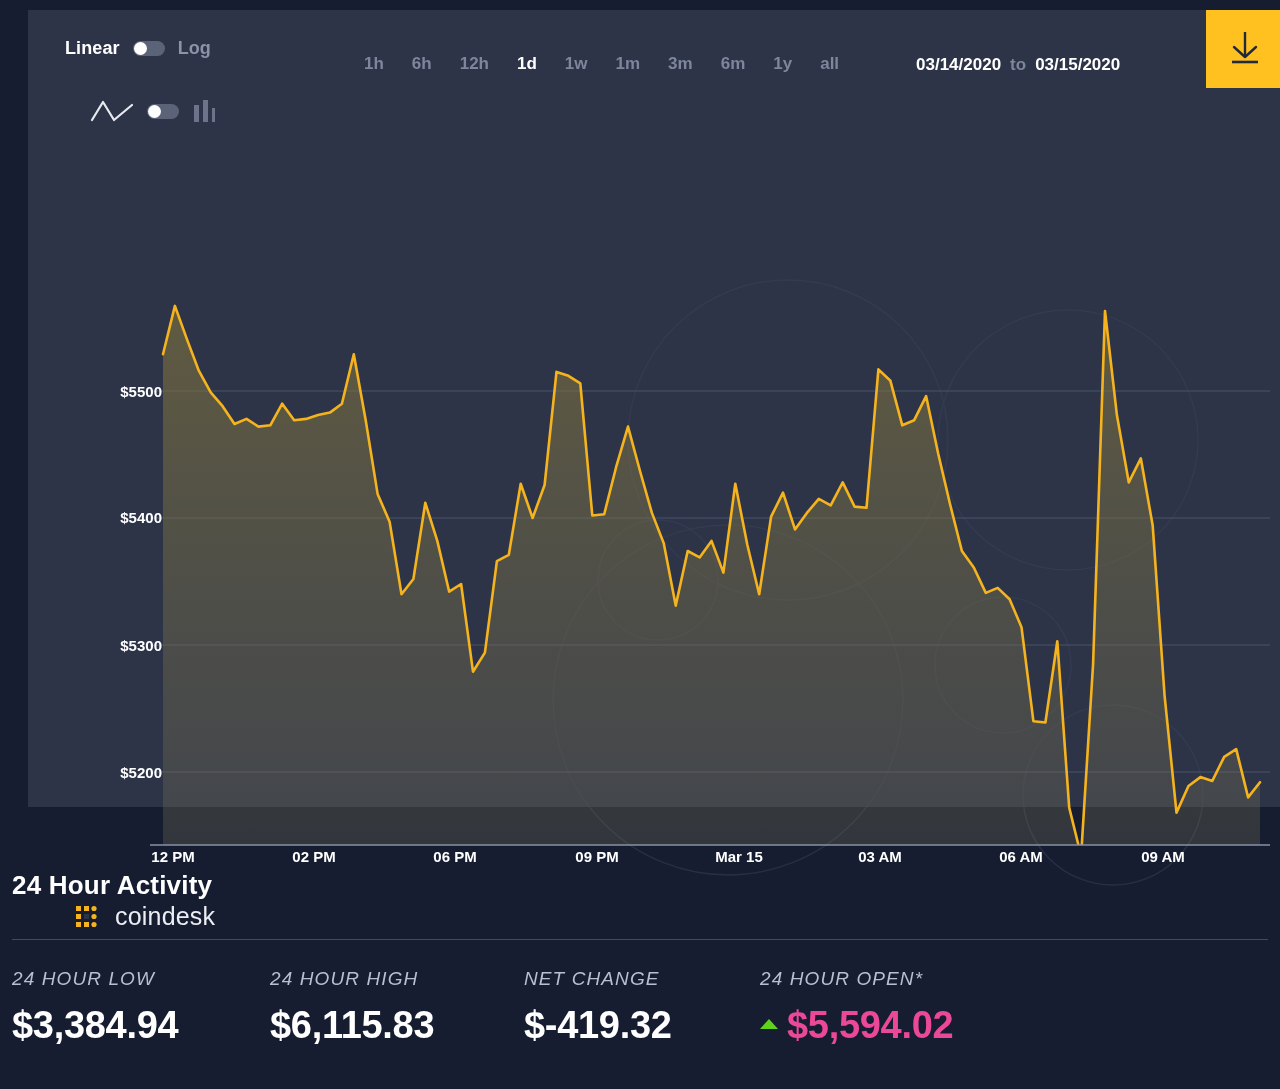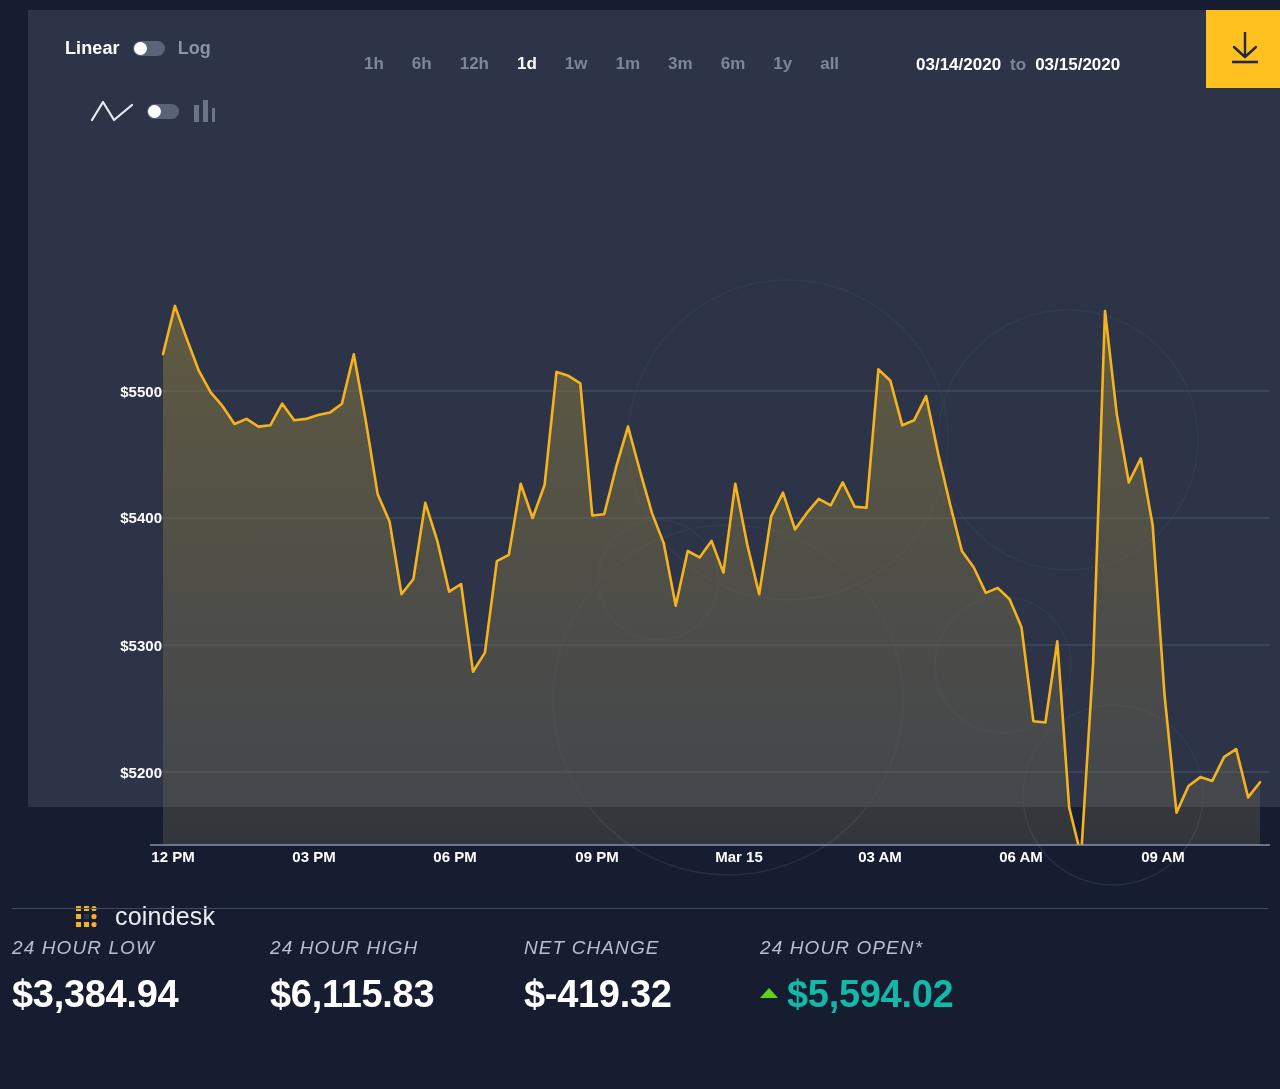--- a/index.html
+++ b/index.html
@@ -111,21 +111,21 @@
   .stat-label {
     color: #b8bfcf; font-size: 19px; letter-spacing: 1.1px;
     font-weight: normal;
     font-style: italic;
   }
   .stat-value {
     margin-top: 14px; color: #ffffff;
     font-size: 38px; font-weight: bold; letter-spacing: -.3px;
     display: flex; align-items: center; gap: 9px;
   }
-  .stat-value.up { color: #14b8a6; }
+  .stat-value.up { color: #ec4899; }
   .caret-up {
     width: 0; height: 0; flex: none;
     border-left: 9px solid transparent;
     border-right: 9px solid transparent;
     border-bottom: 10px solid #5fd31b;
     margin-bottom: 4px;
   }
 </style>
 </head>
 <body>
@@ -227,21 +227,21 @@
 
         <line x1="122" y1="705" x2="1242" y2="705" stroke="#8891a6" stroke-width="1.6"></line>
       </svg>
 
       <div class="ytick" style="top:251px">$5500</div>
       <div class="ytick" style="top:377px">$5400</div>
       <div class="ytick" style="top:505px">$5300</div>
       <div class="ytick" style="top:632px">$5200</div>
 
       <div class="xtick" style="left:145px">12 PM</div>
-      <div class="xtick" style="left:286px">03 PM</div>
+      <div class="xtick" style="left:286px">02 PM</div>
       <div class="xtick" style="left:427px">06 PM</div>
       <div class="xtick" style="left:569px">09 PM</div>
       <div class="xtick" style="left:711px">Mar 15</div>
       <div class="xtick" style="left:852px">03 AM</div>
       <div class="xtick" style="left:993px">06 AM</div>
       <div class="xtick" style="left:1135px">09 AM</div>
 
       <div class="logo-row">
         <span>
           <svg width="30" height="28" viewBox="0 0 30 28">
@@ -255,20 +255,21 @@
             <circle cx="22" cy="22.5" r="2.6" fill="#f5b41e"></circle>
             <rect x="12" y="12" width="5" height="5" fill="#2d3448"></rect>
           </svg>
         </span>
         <span class="logo-text">coindesk</span>
       </div>
     </div>
   </div>
 
   <div class="activity">
+    <h2 class="activity-title">24 Hour Activity</h2>
     <div class="divider"></div>
 
     <div class="stats">
       <div class="stat" style="width:258px">
         <div class="stat-label">24 HOUR LOW</div>
         <div class="stat-value">
           <span>$3,384.94</span>
         </div>
       </div>
 

